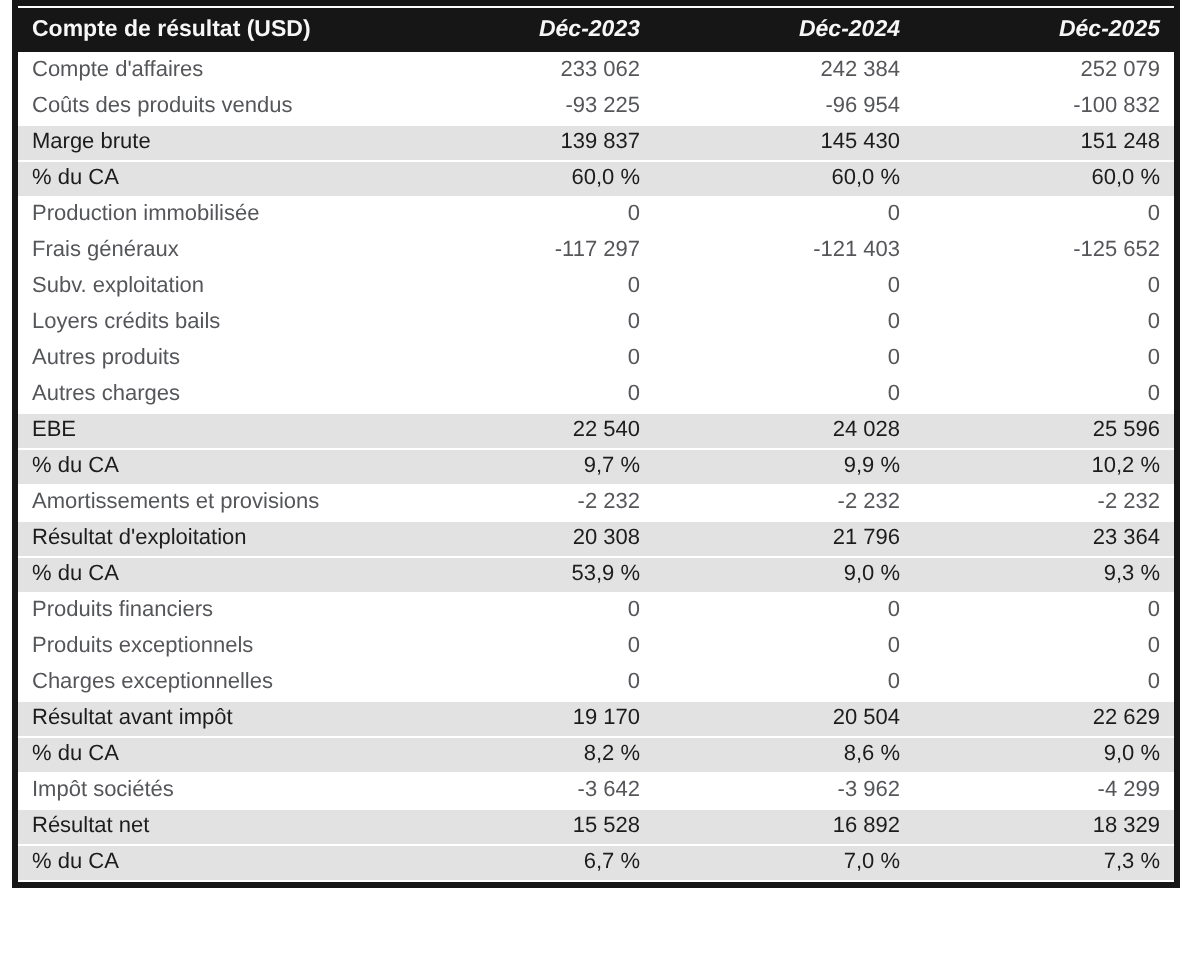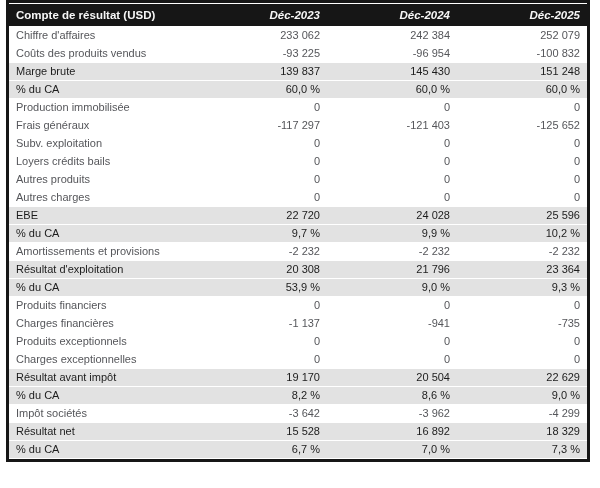--- a/index.html
+++ b/index.html
@@ -62,21 +62,21 @@
     <thead>
       <tr>
         <th>Compte de résultat (USD)</th>
         <th class="num">Déc-2023</th>
         <th class="num">Déc-2024</th>
         <th class="num">Déc-2025</th>
       </tr>
     </thead>
     <tbody>
         <tr>
-          <td>Chiffre d'affaires</td>
+          <td>Compte d'affaires</td>
           <td class="num">233 062</td>
           <td class="num">242 384</td>
           <td class="num">252 079</td>
         </tr>
         <tr>
           <td>Coûts des produits vendus</td>
           <td class="num">-93 225</td>
           <td class="num">-96 954</td>
           <td class="num">-100 832</td>
         </tr>
@@ -123,21 +123,21 @@
           <td class="num">0</td>
         </tr>
         <tr>
           <td>Autres charges</td>
           <td class="num">0</td>
           <td class="num">0</td>
           <td class="num">0</td>
         </tr>
         <tr class="em">
           <td>EBE</td>
-          <td class="num">22 720</td>
+          <td class="num">22 540</td>
           <td class="num">24 028</td>
           <td class="num">25 596</td>
         </tr>
         <tr class="em">
           <td>% du CA</td>
           <td class="num">9,7 %</td>
           <td class="num">9,9 %</td>
           <td class="num">10,2 %</td>
         </tr>
         <tr>
@@ -156,26 +156,20 @@
           <td>% du CA</td>
           <td class="num">53,9 %</td>
           <td class="num">9,0 %</td>
           <td class="num">9,3 %</td>
         </tr>
         <tr>
           <td>Produits financiers</td>
           <td class="num">0</td>
           <td class="num">0</td>
           <td class="num">0</td>
-        </tr>
-        <tr>
-          <td>Charges financières</td>
-          <td class="num">-1 137</td>
-          <td class="num">-941</td>
-          <td class="num">-735</td>
         </tr>
         <tr>
           <td>Produits exceptionnels</td>
           <td class="num">0</td>
           <td class="num">0</td>
           <td class="num">0</td>
         </tr>
         <tr>
           <td>Charges exceptionnelles</td>
           <td class="num">0</td>

